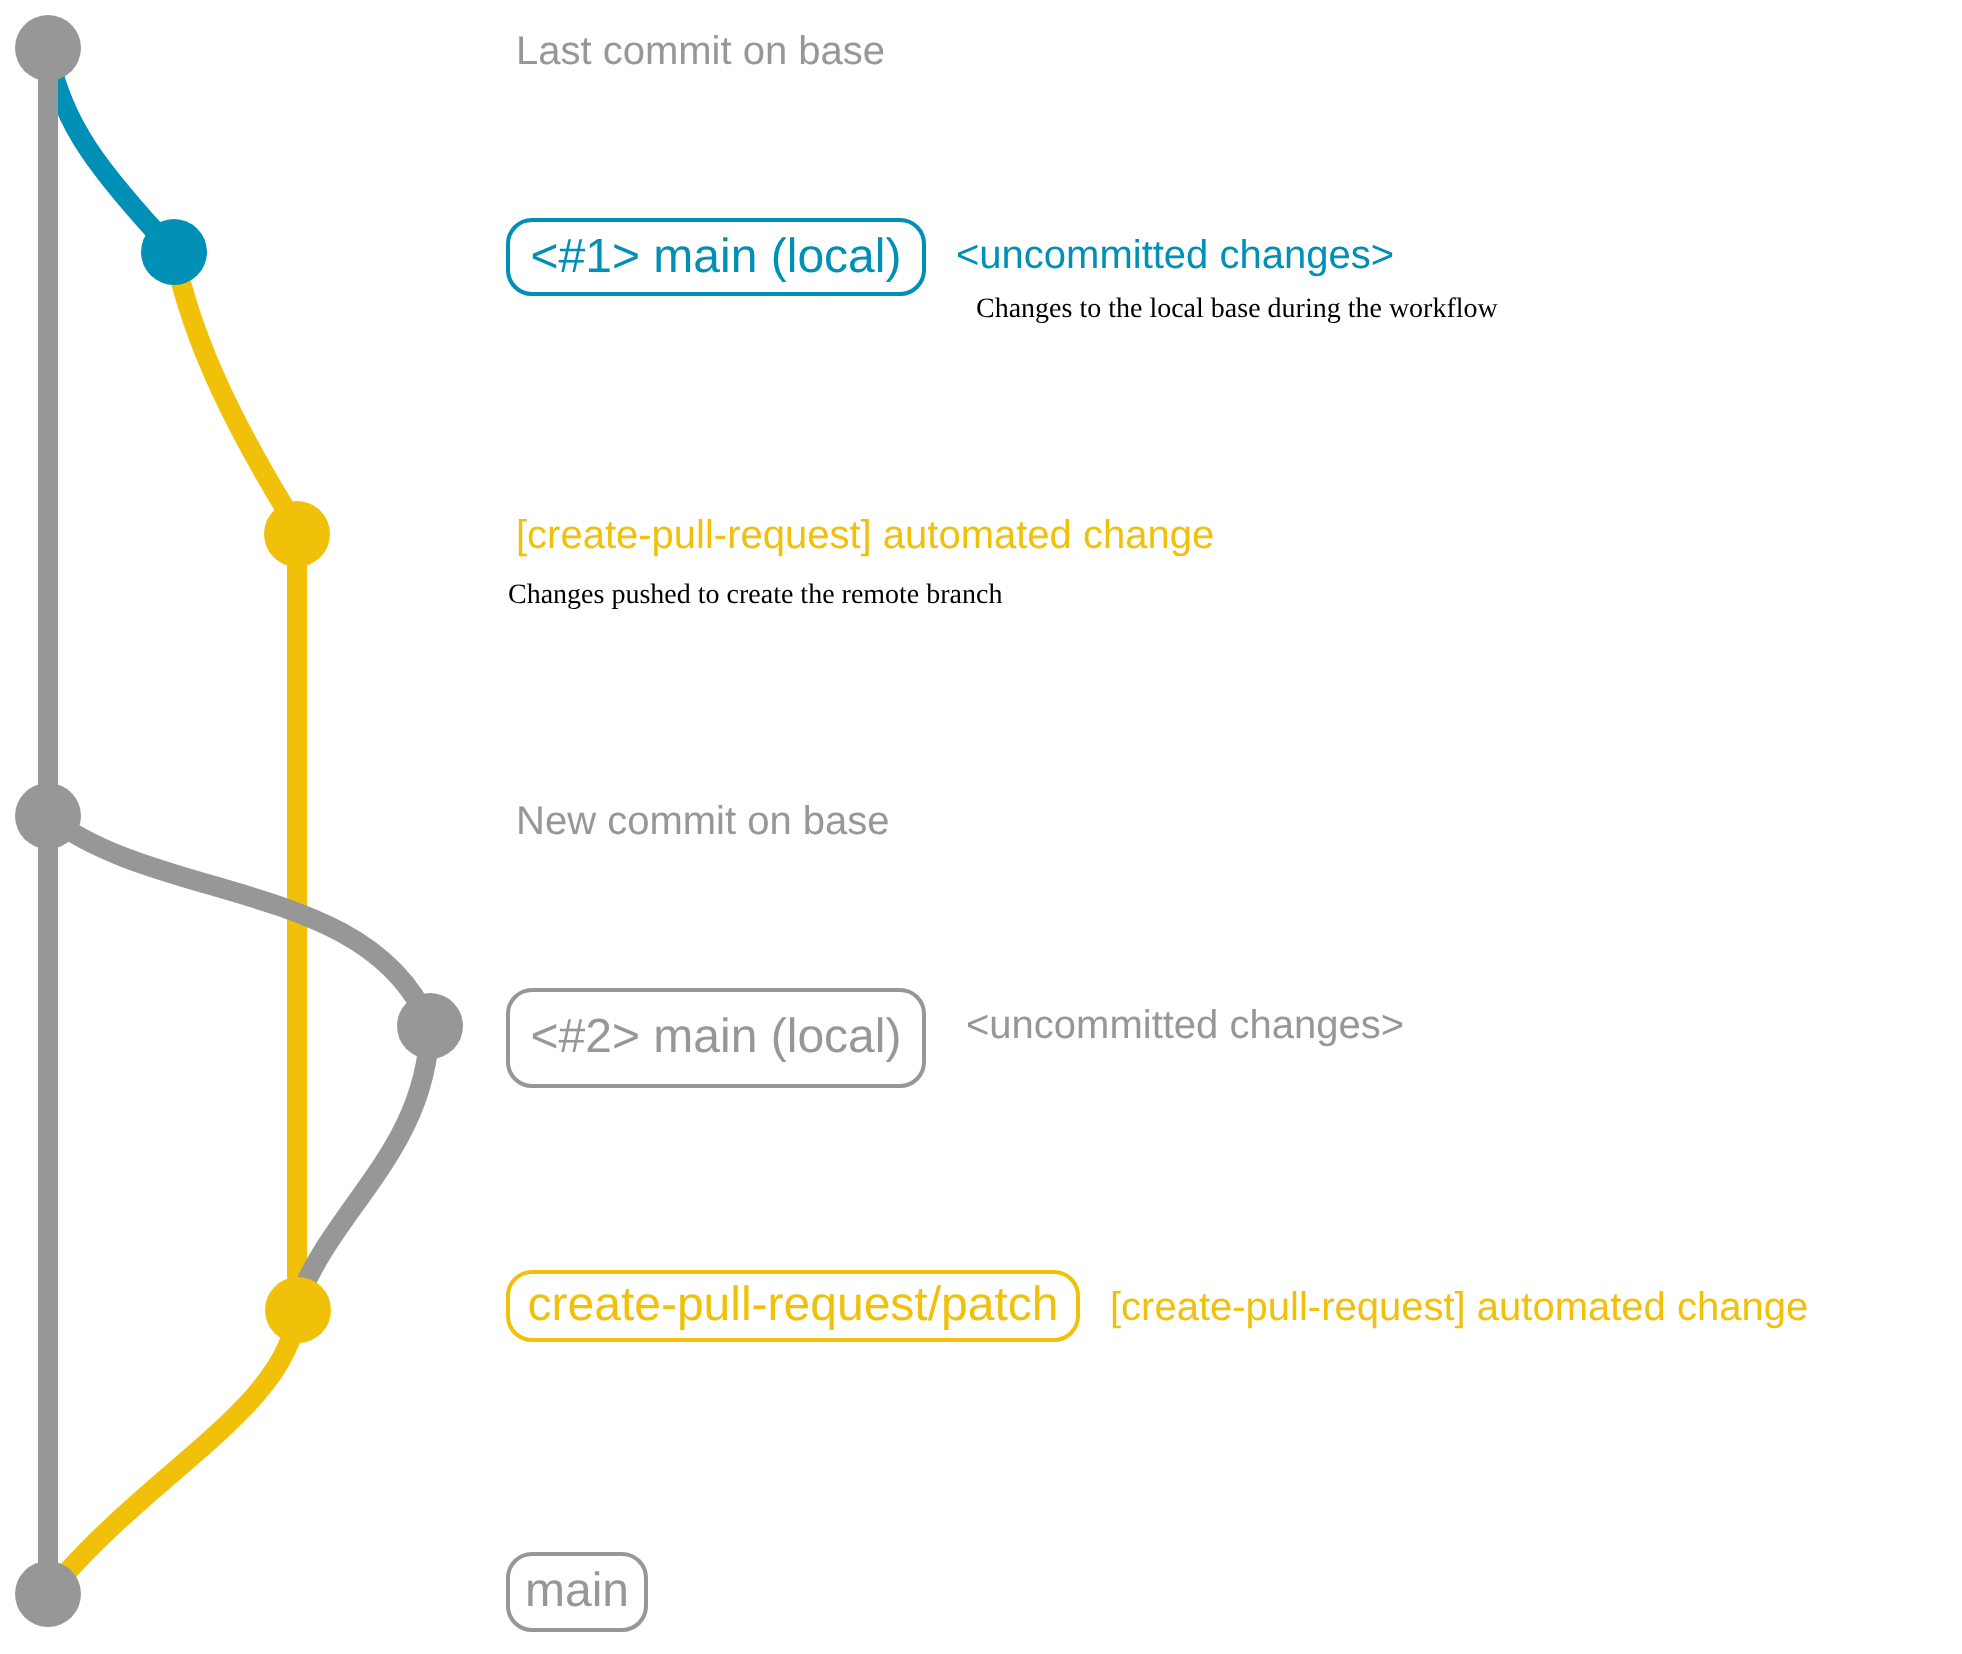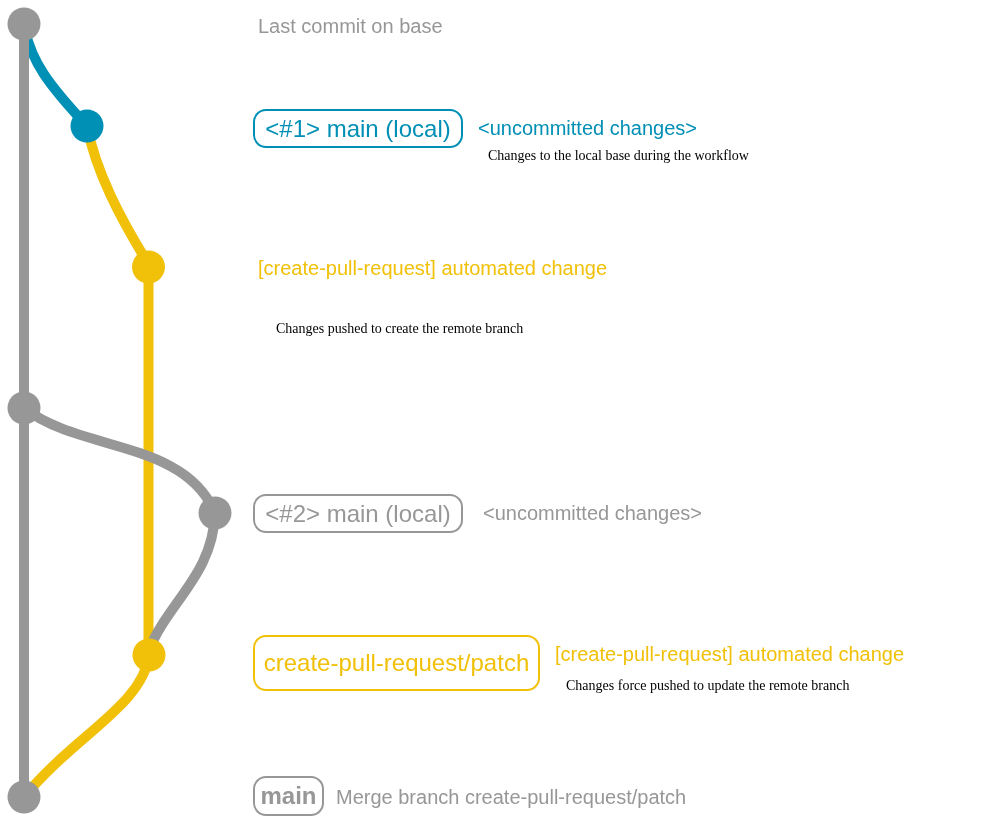--- a/index.html
+++ b/index.html
@@ -64,26 +64,25 @@
     <circle cx="24" cy="797" r="16.5" fill="#979797"></circle>
   </svg>
 
   <div class="msg" style="left: 258px; top: 26px; color: rgb(151, 151, 151);">Last commit on base</div>
 
   <div class="blabel" style="left: 253px; top: 109px; width: 210px; height: 39px; color: rgb(0, 143, 181); border-color: rgb(0, 143, 181);">&lt;#1&gt; main (local)</div>
   <div class="msg" style="left: 478px; top: 128px; color: rgb(0, 143, 181);">&lt;uncommitted changes&gt;</div>
   <div class="note" style="left:488px; top:156px;">Changes to the local base during the workflow</div>
 
   <div class="msg" style="left: 258px; top: 268px; color: rgb(241, 193, 9);">[create-pull-request] automated change</div>
-  <div class="note" style="left:276px; top:299px;margin-top:30px;">Changes pushed to create the remote branch</div>
+  <div class="note" style="left:254px; top:299px;">Changes pushed to create the remote branch</div>
 
+  <div class="msg" style="left: 258px; top: 411px; color: rgb(151, 151, 151);">New commit on base</div>
 
-  <div class="blabel" style="left: 253px; top: 494px; width: 210px; height: 39px; color: rgb(151, 151, 151); border-color: rgb(151, 151, 151);">&lt;#2&gt; main (local)</div>
+  <div class="blabel" style="left: 253px; top: 494px; width: 210px; height: 50px; color: rgb(151, 151, 151); border-color: rgb(151, 151, 151);">&lt;#2&gt; main (local)</div>
   <div class="msg" style="left: 483px; top: 513px; color: rgb(151, 151, 151);">&lt;uncommitted changes&gt;</div>
 
-  <div class="blabel" style="left: 253px; top: 635px; width: 287px; height: 56px; color: rgb(241, 193, 9); border-color: rgb(241, 193, 9);">create-pull-request/patch</div>
+  <div class="blabel" style="left: 253px; top: 635px; width: 287px; height: 36px; color: rgb(241, 193, 9); border-color: rgb(241, 193, 9);">create-pull-request/patch</div>
   <div class="msg" style="left: 555px; top: 654px; color: rgb(241, 193, 9);">[create-pull-request] automated change</div>
-  <div class="note" style="left:566px; top:686px;">Changes force pushed to update the remote branch</div>
 
-  <div class="blabel" style="left: 253px; top: 776px; width: 71px; height: 40px; color: rgb(151, 151, 151); border-color: rgb(151, 151, 151); font-weight: bold;">main</div>
-  <div class="msg" style="left: 336px; top: 797px; color: rgb(151, 151, 151);">Merge branch create-pull-request/patch</div>
+  <div class="blabel" style="left: 253px; top: 776px; width: 71px; height: 40px; color: rgb(151, 151, 151); border-color: rgb(151, 151, 151);">main</div>
 
 </div>
 
 </body></html>

